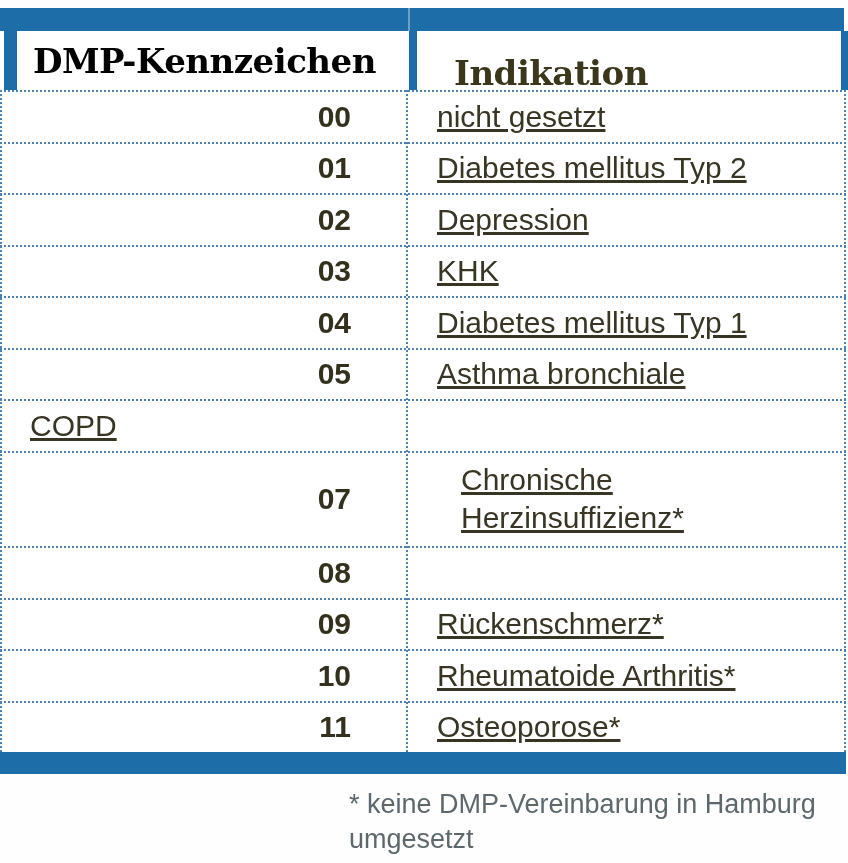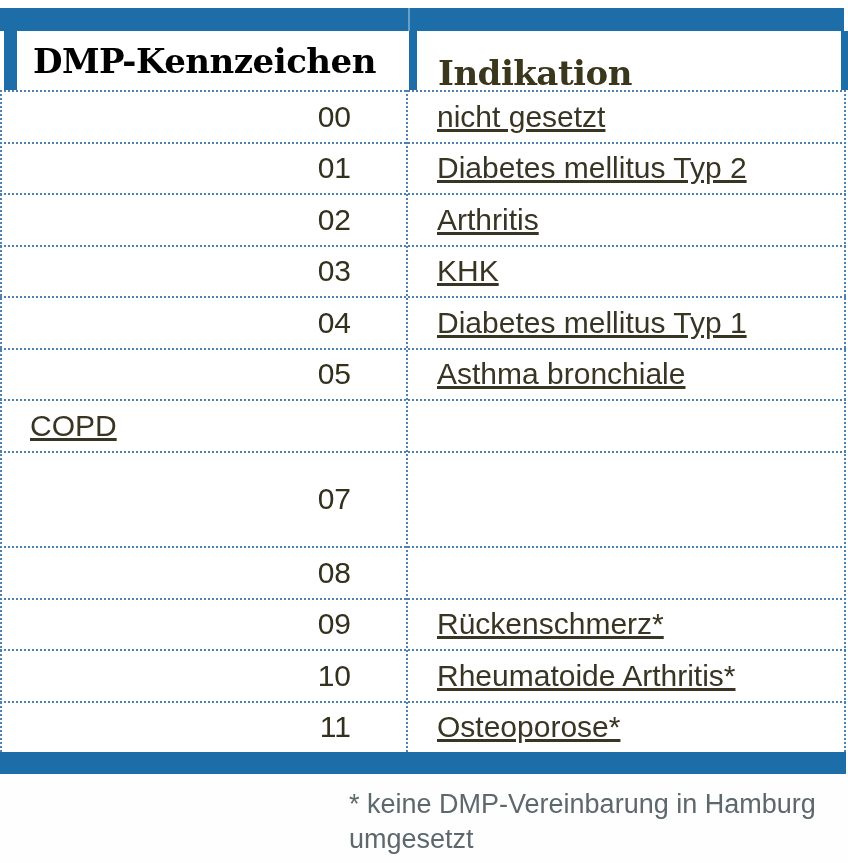--- a/index.html
+++ b/index.html
@@ -34,42 +34,42 @@
   .edge{background:var(--accent-blue);}
   .edge.left{width:13px;}
   .edge.mid{width:8px;}
   .edge.right{width:7px;}
   .hcell{
     display:flex;align-items:center;
     font-family:"DejaVu Serif","Liberation Serif",serif;
     font-weight:bold;font-size:34px;letter-spacing:-0.5px;
   }
   .hcell.c1{width:392px;padding-left:16px;box-sizing:border-box;color:var(--h1-text);}
-  .hcell.c2{flex:1;padding-left:21px;box-sizing:border-box;color:var(--h2-text);margin-top:24px;}
+  .hcell.c2{flex:1;padding-left:37px;box-sizing:border-box;color:var(--h2-text);margin-top:24px;}
   .tbody{
     position:absolute;left:0;top:90px;width:846px;height:662px;
     background:#ffffff;
   }
   .vline{
     position:absolute;top:0;width:0;height:662px;
     border-left:2px dotted var(--dotted);
   }
   .vline.v-left{left:0;}
   .vline.v-mid{left:406px;}
   .vline.v-right{left:844px;}
   .row{
     display:flex;align-items:center;
     height:51.5px;box-sizing:border-box;
     border-top:2px dotted var(--dotted);
   }
   .row.tall{height:95.5px;gap:24px;}
   .cell{box-sizing:border-box;line-height:38px;}
   .cell.code{
     width:407px;text-align:right;padding-right:56px;
-    font-weight:normal;font-size:30px;color:var(--code-text);
+    font-weight:bold;font-size:30px;color:var(--code-text);
   }
   .cell.ind{
     flex:1;padding-left:30px;padding-right:40px;
     font-size:30px;color:var(--ind-text);text-decoration:underline;
   }
   .bottombar{
     position:absolute;left:0;top:752px;width:846px;height:22px;
     background:var(--accent-blue);
   }
   .footnote{
@@ -102,21 +102,21 @@
     <div class="cell ind">nicht gesetzt</div>
   </div>
 
   <div class="row">
     <div class="cell code">01</div>
     <div class="cell ind">Diabetes mellitus Typ 2</div>
   </div>
 
   <div class="row">
     <div class="cell code">02</div>
-    <div class="cell ind">Arthritis</div>
+    <div class="cell ind">Depression</div>
   </div>
 
   <div class="row">
     <div class="cell code">03</div>
     <div class="cell ind">KHK</div>
   </div>
 
   <div class="row">
     <div class="cell code">04</div>
     <div class="cell ind">Diabetes mellitus Typ 1</div>
@@ -126,20 +126,21 @@
     <div class="cell code">05</div>
     <div class="cell ind">Asthma bronchiale</div>
   </div>
 
   <div class="row">
     <div class="cell ind">COPD</div>
   </div>
 
   <div class="row tall">
     <div class="cell code">07</div>
+    <div class="cell ind">Chronische Herzinsuffizienz*</div>
   </div>
 
   <div class="row">
     <div class="cell code">08</div>
   </div>
 
   <div class="row">
     <div class="cell code">09</div>
     <div class="cell ind">Rückenschmerz*</div>
   </div>

